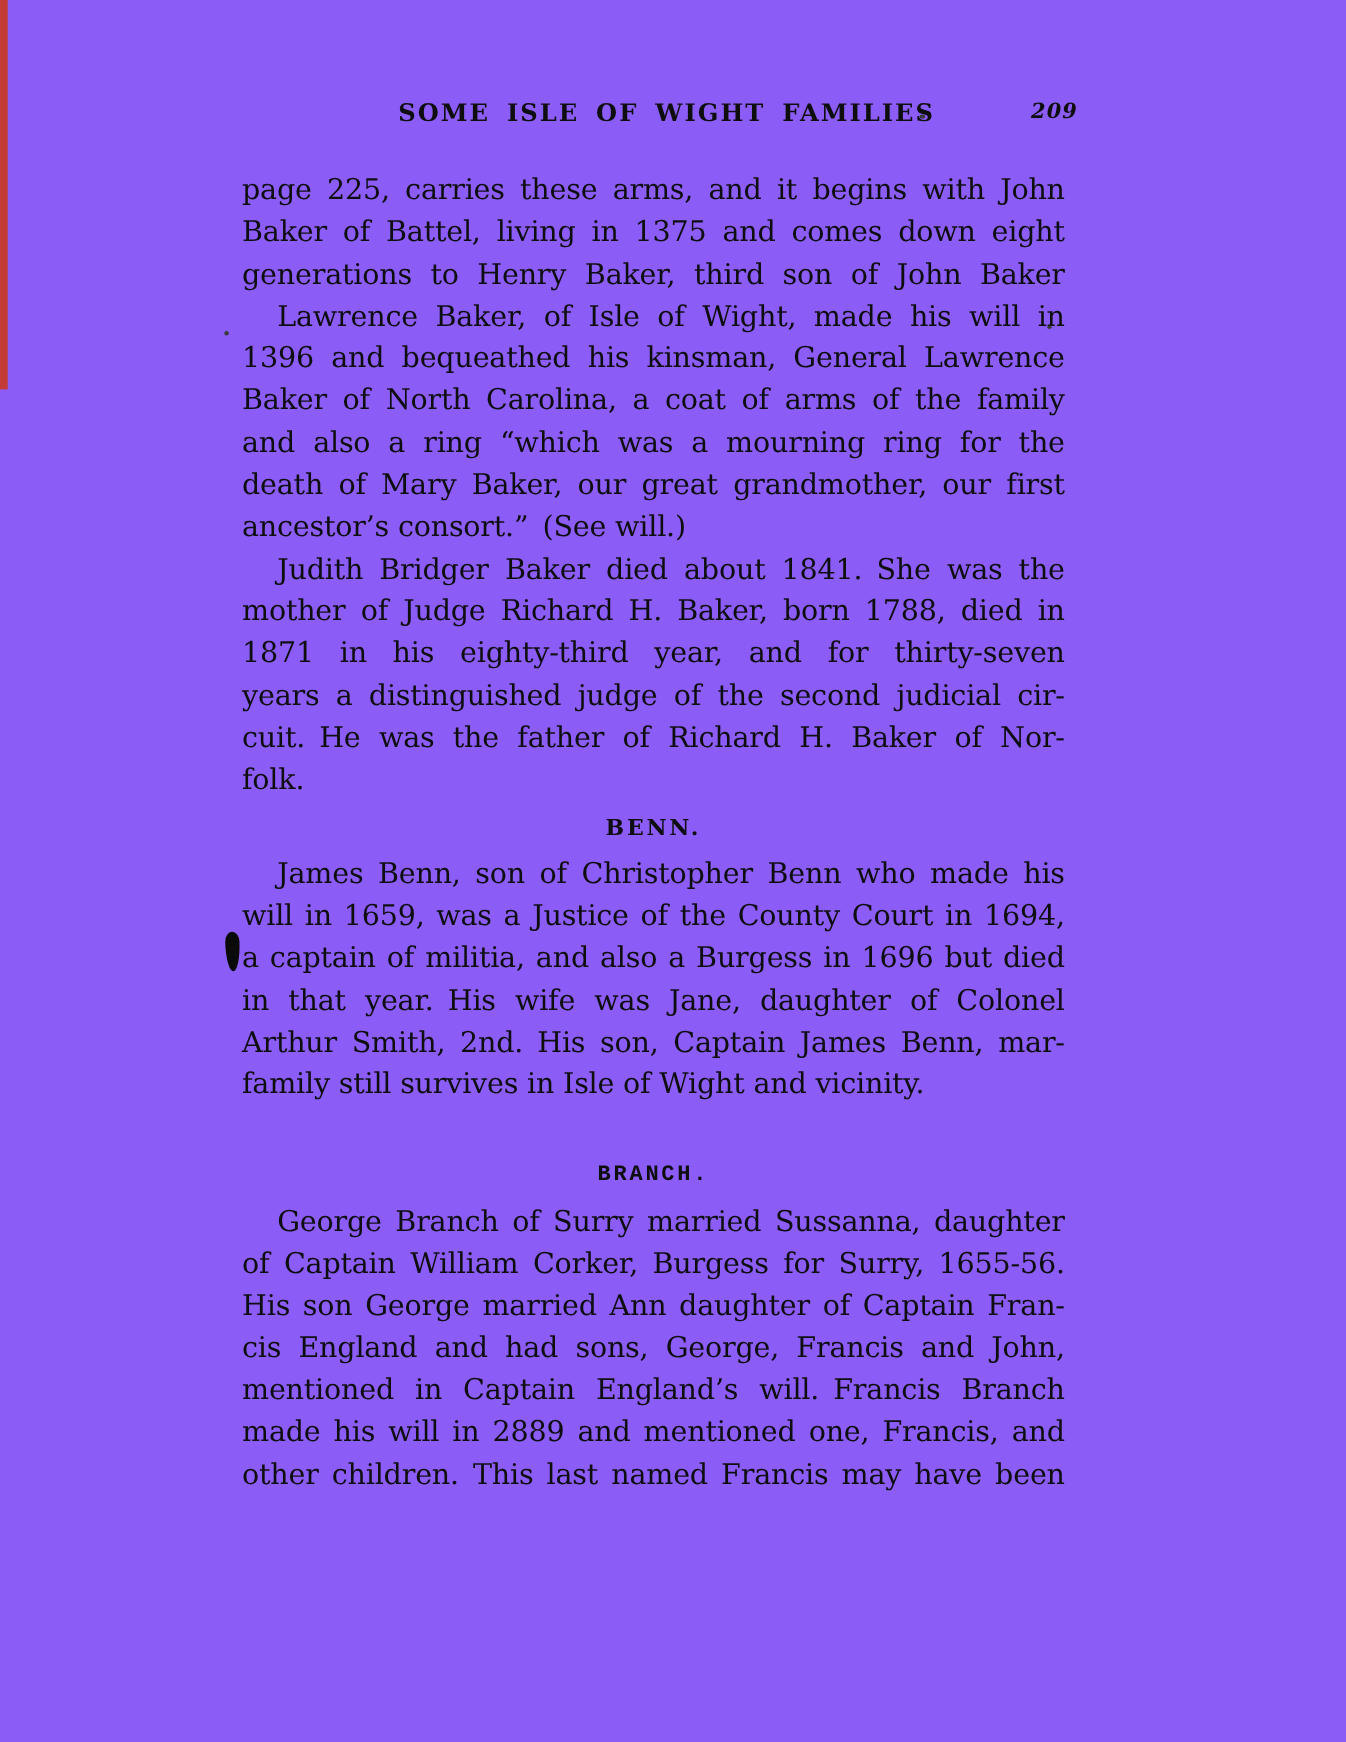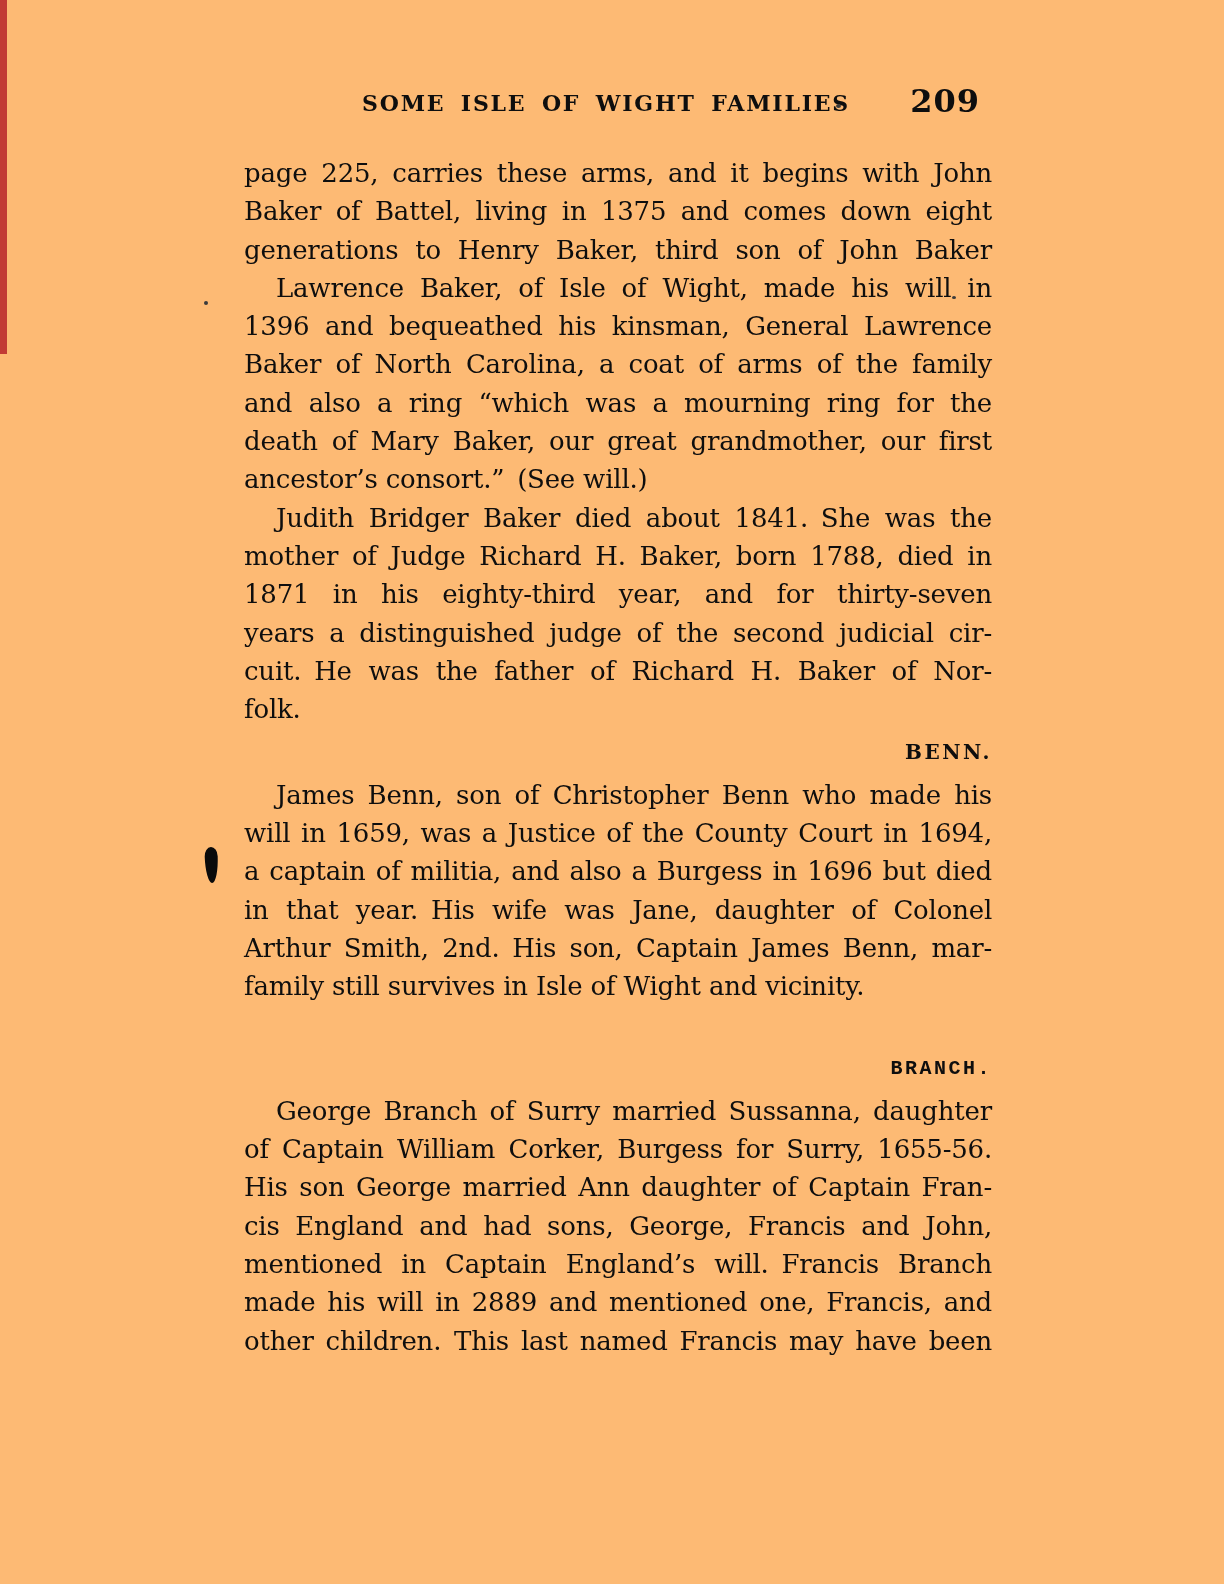--- a/index.html
+++ b/index.html
@@ -23,38 +23,38 @@
   }
   .header-title{
     text-align:center;
     font-size:22px;font-weight:bold;
     letter-spacing:1.8px;word-spacing:6px;
     line-height:34px;
     white-space:nowrap;
   }
   .page-number{
     position:absolute;right:0;top:-2px;
-    font-size:32px;font-weight:bold;
-    letter-spacing:1px;line-height:34px;
+    font-size:19px;font-weight:bold;
+    letter-spacing:1px;line-height:34px;font-style:italic;
   }
   
   .text-column{
-    position:absolute;left:244px;top:154px;width:748px;
+    position:absolute;left:220px;top:154px;width:748px;
     font-size:26px;line-height:38.3px;letter-spacing:-0.2px;
   }
   .paragraph{margin:0;}
   .text-line{
     text-align:justify;
     text-align-last:justify;
     white-space:normal;
   }
   .text-line.final{text-align-last:left;}
   .text-line.indent{padding-left:32px;}
   .section-heading{
-    text-align:right;
+    text-align:center;
     font-size:20px;font-weight:bold;
     letter-spacing:2.5px;
     line-height:38.3px;
     margin-top:5px;margin-bottom:4px;
   }
   .section-heading.wide-gap{margin-top:44px;margin-bottom:4px;font-family:Liberation Mono, monospace;}
   
   .ink-blot{
     position:absolute;left:205px;top:847px;width:13px;height:36px;
     background:#0a0a0a;
@@ -62,21 +62,21 @@
     transform:rotate(-2deg);
   }
   .speck{position:absolute;background:#3a3a3a;border-radius:50%;}
   .speck.s1{left:836px;top:104px;width:5px;height:4px;}
   .speck.s2{left:204px;top:301px;width:4px;height:4px;}
   .speck.s3{left:952px;top:296px;width:4px;height:3px;}
 </style>
 </head>
 <body>
 
-<div class="page" style="background: #fdba74; color: rgb(14, 14, 14);">
+<div class="page" style="background: #8b5cf6; color: rgb(14, 14, 14);">
   <div class="edge-bar" style="background: rgb(194, 59, 53);"></div>
 
   <div class="running-header">
     <div class="header-title">SOME ISLE OF WIGHT FAMILIES</div>
     <div class="page-number">209</div>
   </div>
 
   <div class="text-column">
       <div class="paragraph">
         <div class="text-line">page 225, carries these arms, and it begins with John</div>

